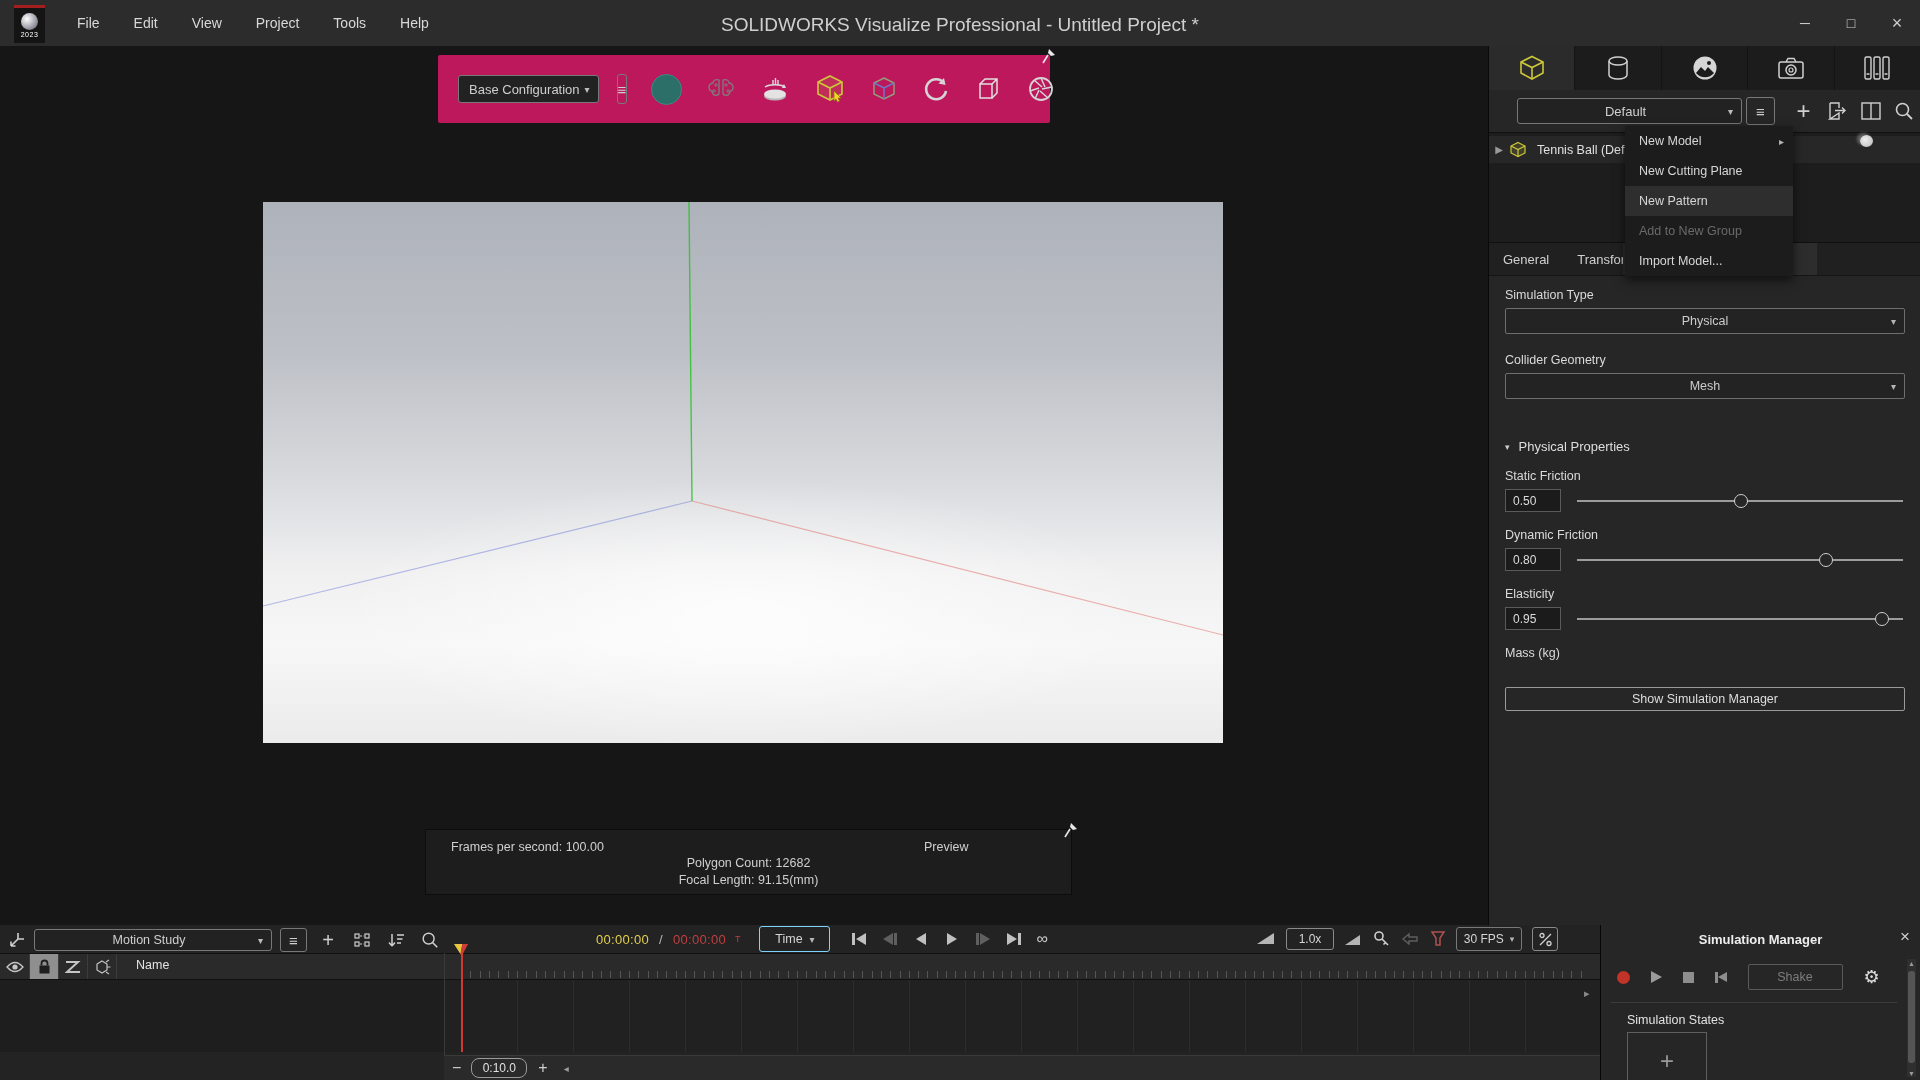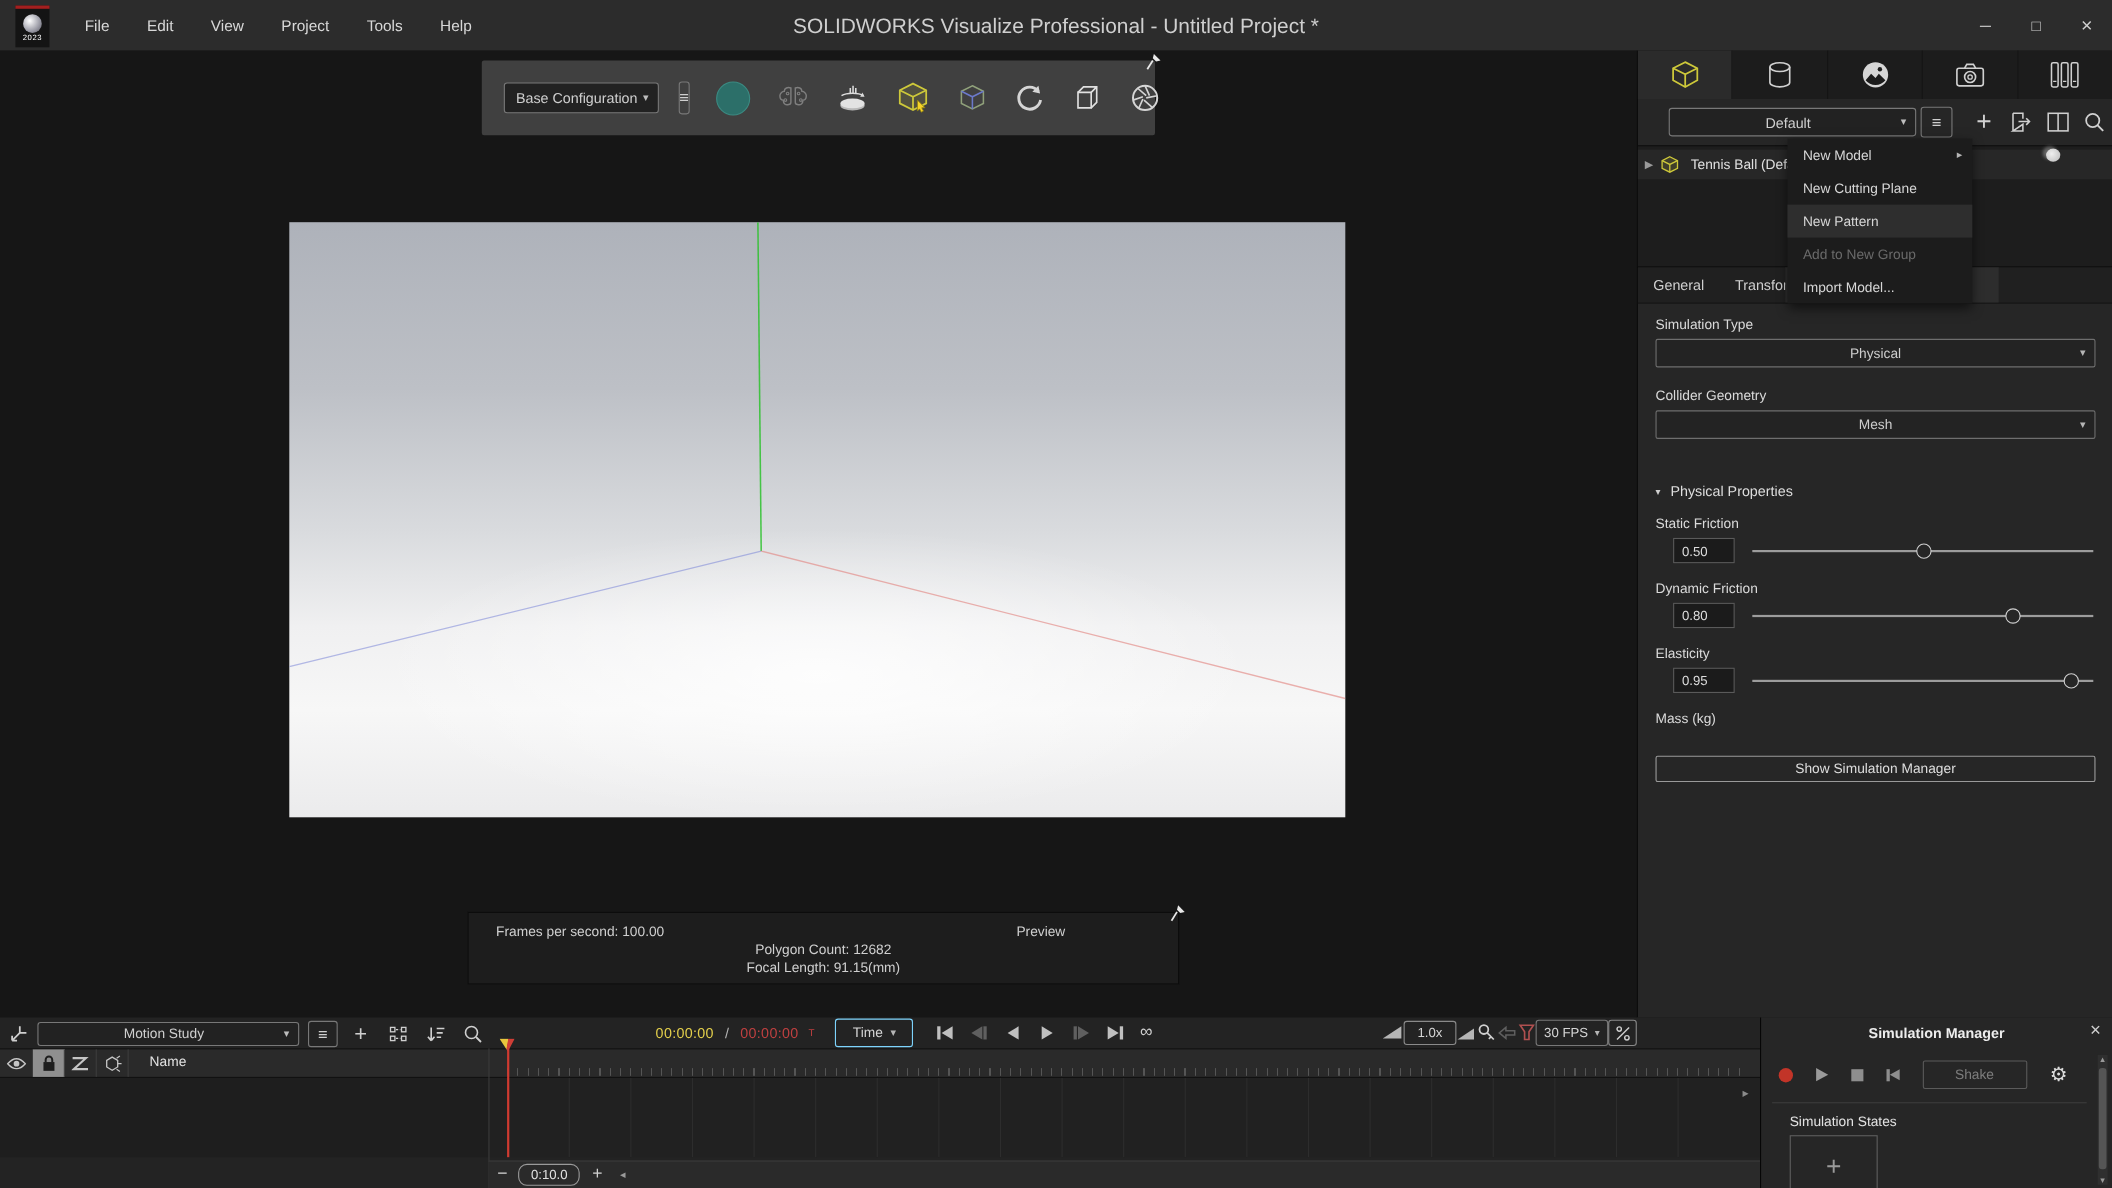--- a/index.html
+++ b/index.html
@@ -17,21 +17,21 @@
   .menubar{position:absolute;left:60px;top:0;height:46px;display:flex;align-items:center;}
   .menubar .mi{padding:0 17px;font-size:14px;color:#d8d8d8;cursor:default;}
   .wintitle{position:absolute;left:0;top:2px;width:100%;height:46px;display:flex;align-items:center;justify-content:center;
             font-size:19px;color:#cfcfcf;pointer-events:none;}
   .winctl{position:absolute;right:0;top:0;height:46px;display:flex;align-items:center;}
   .winctl .wb{width:46px;height:46px;display:flex;align-items:center;justify-content:center;color:#cfcfcf;font-size:14px;}
   .winctl .wb.close{font-size:18px;}
 
   
   .canvas{position:absolute;left:0;top:46px;width:1488px;height:879px;background:#161616;}
-  .vp-toolbar{position:absolute;left:438px;top:9px;width:612px;height:68px;background:#404040;border-radius:2px;
+  .vp-toolbar{position:absolute;left:438px;top:9px;width:612px;height:68px;background:#be185d;border-radius:2px;
               display:flex;align-items:center;gap:24px;padding-left:20px;box-sizing:border-box;}
   .dd{height:28px;border:1px solid #787878;border-radius:3px;background:#222;display:flex;align-items:center;
       color:#cfcfcf;font-size:13px;position:relative;box-sizing:border-box;}
   .dd .dtxt{flex:1;text-align:center;padding:0 18px 0 10px;white-space:nowrap;}
   .dd .darr{position:absolute;right:8px;font-size:10px;color:#bdbdbd;}
   .menubox{height:28px;width:27px;border:1px solid #787878;border-radius:3px;margin-left:4px;display:flex;align-items:center;justify-content:center;color:#cfcfcf;font-size:15px;}
   .ticon{width:34px;height:34px;display:flex;align-items:center;justify-content:center;}
   .pin{position:absolute;color:#e8e8e8;}
   .viewport{position:absolute;left:263px;top:156px;width:960px;height:541px;
             background:linear-gradient(180deg,#aeb2ba 0%,#bdc0c6 28%,#d9dbde 52%,#f0f0f1 68%,#f7f7f7 82%,#ebebec 100%);}
@@ -62,21 +62,21 @@
   .rp-dtab.activetab{position:absolute;left:134px;top:0;width:166px;background:#2d2d2d;}
   .rp-props{position:absolute;left:16px;top:228px;width:400px;}
   .plabel{font-size:12.5px;color:#dadada;margin-top:14px;}
   .bigdd{margin-top:6px;height:24px;border:1px solid #6e6e6e;border-radius:2px;background:#232323;display:flex;align-items:center;position:relative;color:#cccccc;font-size:12.5px;}
   .bigdd .dtxt{flex:1;text-align:center;}
   .bigdd .darr{position:absolute;right:8px;font-size:10px;color:#b5b5b5;}
   .phys-header{margin-top:40px;font-size:13px;color:#dedede;display:flex;align-items:center;gap:9px;}
   .phys-header .tri{font-size:9px;color:#cfcfcf;}
   .prop-row{margin-top:0;}
   .prop-row .plabel{margin-top:15px;}
-  .prop-line{margin-top:5px;display:flex;align-items:center;height:25px;margin-left:16px;}
+  .prop-line{margin-top:5px;display:flex;align-items:center;height:25px;}
   .prop-input{width:56px;height:23px;background:#1b1b1b;border:1px solid #5a5a5a;color:#dcdcdc;font-size:12px;
               display:flex;align-items:center;padding-left:7px;box-sizing:border-box;}
   .slider{flex:1;position:relative;height:25px;margin-left:16px;}
   .slider .track{position:absolute;left:0;right:2px;top:12px;height:1.6px;background:#9c9c9c;}
   .slider .thumb{position:absolute;top:6px;width:12px;height:12px;border:1.6px solid #d0d0d0;border-radius:50%;background:#262626;margin-left:-7px;}
   .rp-showbtn{position:absolute;left:16px;top:641px;width:400px;height:24px;background:transparent;border:1px solid #9a9a9a;border-radius:2px;color:#dddddd;font-size:12.5px;font-family:inherit;}
 
   
   .ctxmenu{position:absolute;left:1625px;top:126px;width:168px;background:#1c1c1c;z-index:50;box-shadow:0 4px 10px rgba(0,0,0,.6);}
   .cmi{height:30px;display:flex;align-items:center;padding:0 12px 0 14px;font-size:12.5px;color:#d6d6d6;position:relative;}
@@ -101,21 +101,21 @@
   .timedd{width:69px;height:24px;border:1px solid #7dd3fc;border-radius:3px;display:flex;align-items:center;justify-content:center;gap:7px;font-size:12.5px;color:#d5d5d5;margin-left:12px;}
   .transport{display:flex;align-items:center;gap:13px;margin-left:13px;}
   .tbtn{display:flex;align-items:center;justify-content:center;gap:1px;width:18px;height:18px;}
   .tri-r{width:0;height:0;border-left:10px solid #c0c0c0;border-top:6px solid transparent;border-bottom:6px solid transparent;}
   .tri-l{width:0;height:0;border-right:10px solid #c0c0c0;border-top:6px solid transparent;border-bottom:6px solid transparent;}
   .tbar{width:3px;height:12px;background:#c0c0c0;}
   .dim .tri-r{border-left-color:#5f5f5f;}
   .dim .tri-l{border-right-color:#5f5f5f;}
   .dim .tbar{background:#5f5f5f;}
   .loopg{font-size:16px;color:#cfcfcf;line-height:1;}
-  .tl-right{position:absolute;left:1256px;top:2px;display:flex;align-items:center;height:24px;}
+  .tl-right{position:absolute;left:1256px;top:2px;display:flex;align-items:center;gap:10px;height:24px;}
   .spdbox{width:46px;height:20px;border:1px solid #8a8a8a;border-radius:3px;display:flex;align-items:center;justify-content:center;font-size:12px;color:#d5d5d5;}
   .fpsdd{width:64px;height:22px;border:1px solid #787878;border-radius:3px;display:flex;align-items:center;justify-content:center;gap:6px;font-size:12px;color:#d5d5d5;}
   .pctbox{width:24px;height:22px;border:1px solid #8a8a8a;border-radius:3px;display:flex;align-items:center;justify-content:center;}
   .tl-header{position:absolute;left:0;top:28px;width:1600px;height:27px;background:#2a2a2a;border-top:1px solid #111;border-bottom:1px solid #111;box-sizing:border-box;}
   .hcell{position:absolute;top:0;width:28px;height:25px;border-right:1px solid #3c3c3c;display:flex;align-items:center;justify-content:center;}
   .hcell.lockcell{background:#8f8f8f;}
   .namehdr{position:absolute;left:136px;top:4px;font-size:12.5px;color:#e2e2e2;}
   .vdiv{position:absolute;left:444px;top:28px;width:1px;height:127px;background:#3a3a3a;}
   .ruler-labels{position:absolute;left:444px;top:28px;width:1140px;height:27px;overflow:hidden;}
   .rlab{position:absolute;top:4px;font-size:12px;color:#ececec;padding-left:3px;}

